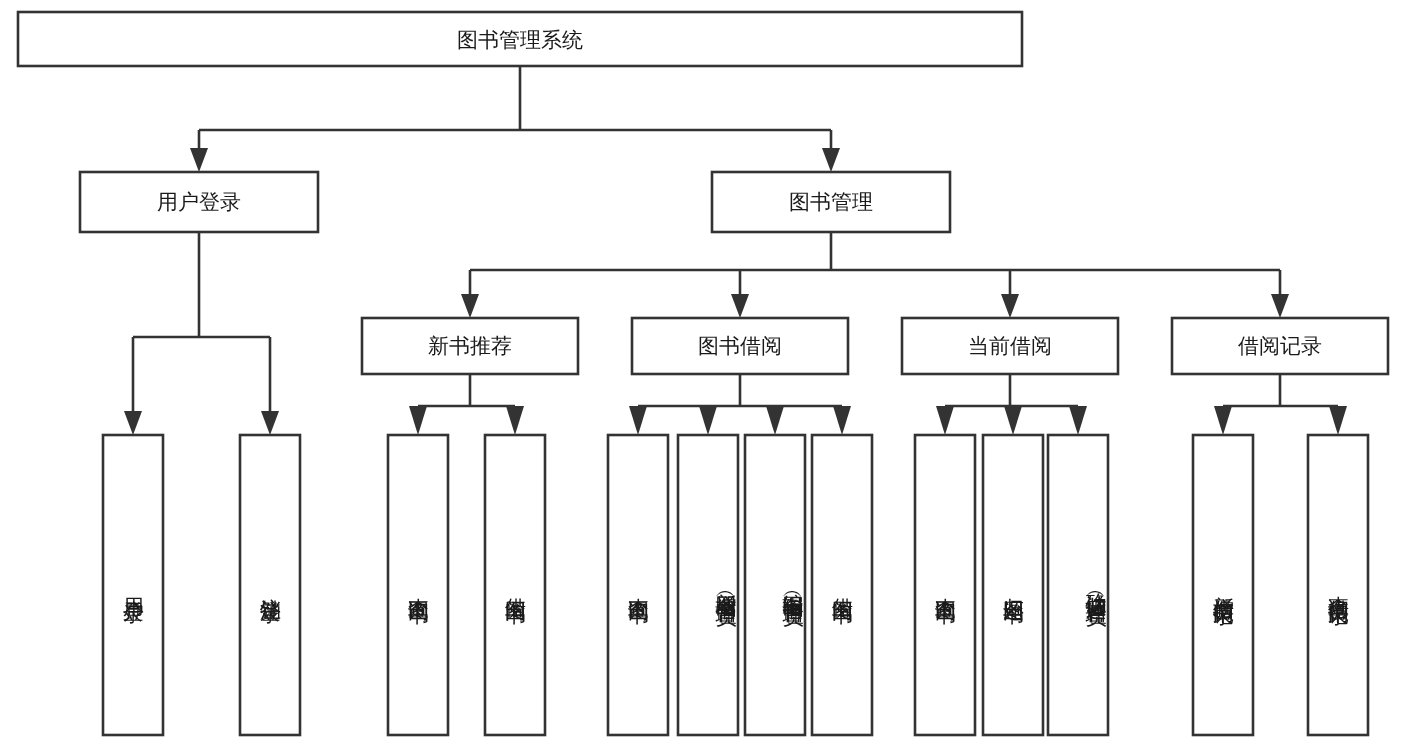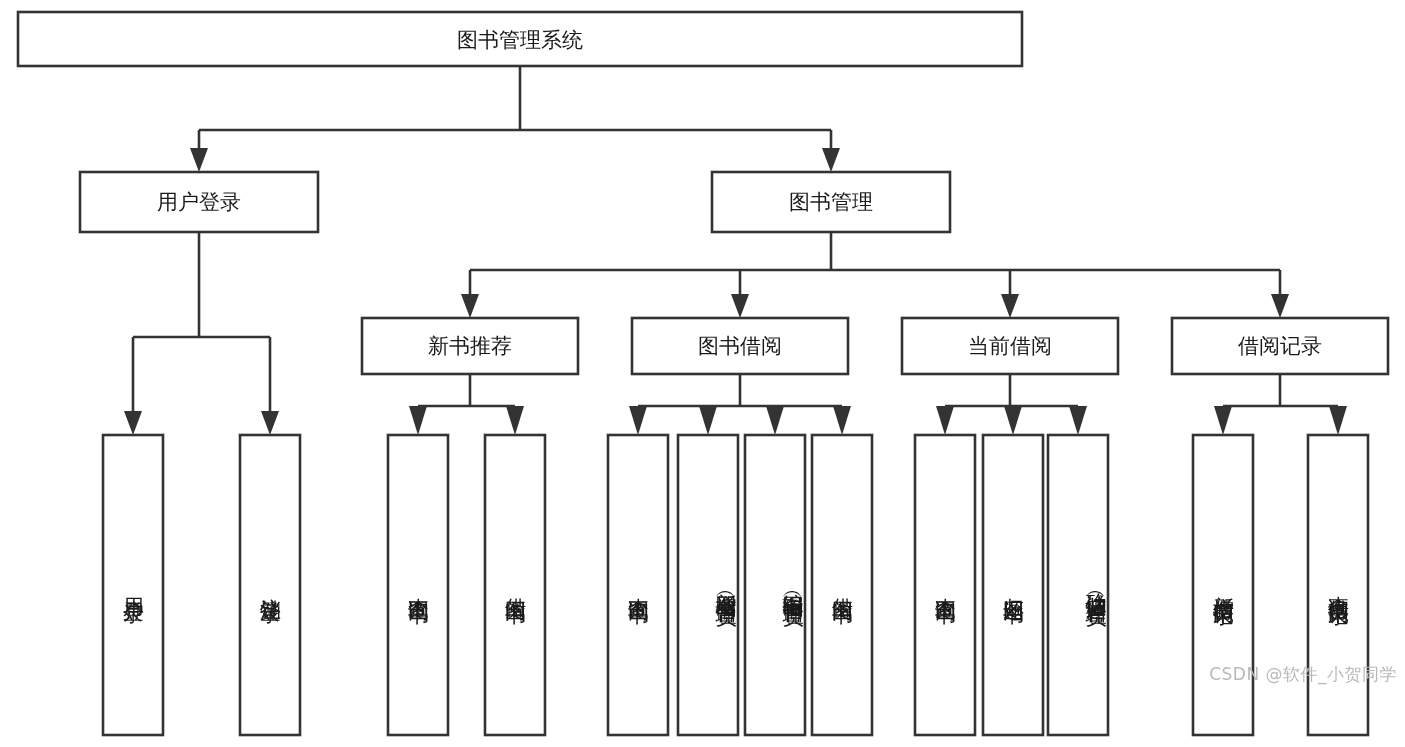--- a/index.html
+++ b/index.html
@@ -199,15 +199,14 @@
   <div class="vlabel" style="left:608px;  top:435px; width:60px; height:300px;">查询图书</div>
   <div class="vlabel" style="left:678px;  top:440px; width:60px; height:290px; align-items:flex-start;">新增图书（管理员）</div>
   <div class="vlabel" style="left:745px;  top:440px; width:60px; height:290px; align-items:flex-start;">编辑图书（管理员）</div>
   <div class="vlabel" style="left:812px;  top:435px; width:60px; height:300px;">借阅图书</div>
   <div class="vlabel" style="left:915px;  top:435px; width:60px; height:300px;">查询图书</div>
   <div class="vlabel" style="left:983px;  top:435px; width:60px; height:300px;">归还图书</div>
   <div class="vlabel" style="left:1048px; top:440px; width:60px; height:290px; align-items:flex-start;">确认归还（管理员）</div>
   <div class="vlabel" style="left:1193px; top:435px; width:60px; height:300px;">新增借阅记录</div>
   <div class="vlabel" style="left:1308px; top:435px; width:60px; height:300px;">查询借阅记录</div>
 
-  <div id="watermark">CSDN @软件_小贺同学</div>
 
 </div>
 
 </body></html>

